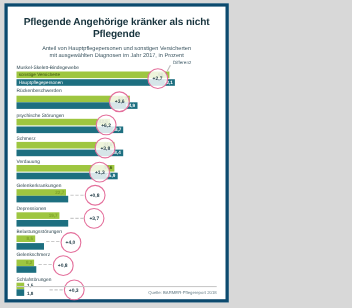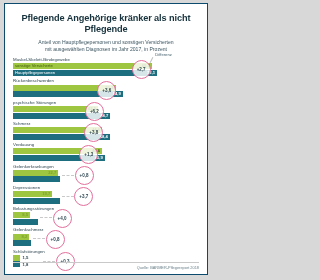--- a/index.html
+++ b/index.html
@@ -6,21 +6,21 @@
   body{
     width:212px;height:280px;
     background:#d8d8d8;
     font-family:"Liberation Sans", sans-serif;
     overflow:hidden;
   }
   #card{
     position:absolute;left:4px;top:3px;
     width:204px;height:272px;
     background:#ffffff;
-    border:1px solid #0c4a6e;
+    border:3px solid #0c4a6e;
     box-sizing:border-box;
     padding:6px 8px 4px 8px;
   }
   .title{
     text-align:center;
     font-size:9.2px;
     font-weight:bold;
     color:#16323c;
     letter-spacing:-0.1px;
     line-height:11px;

